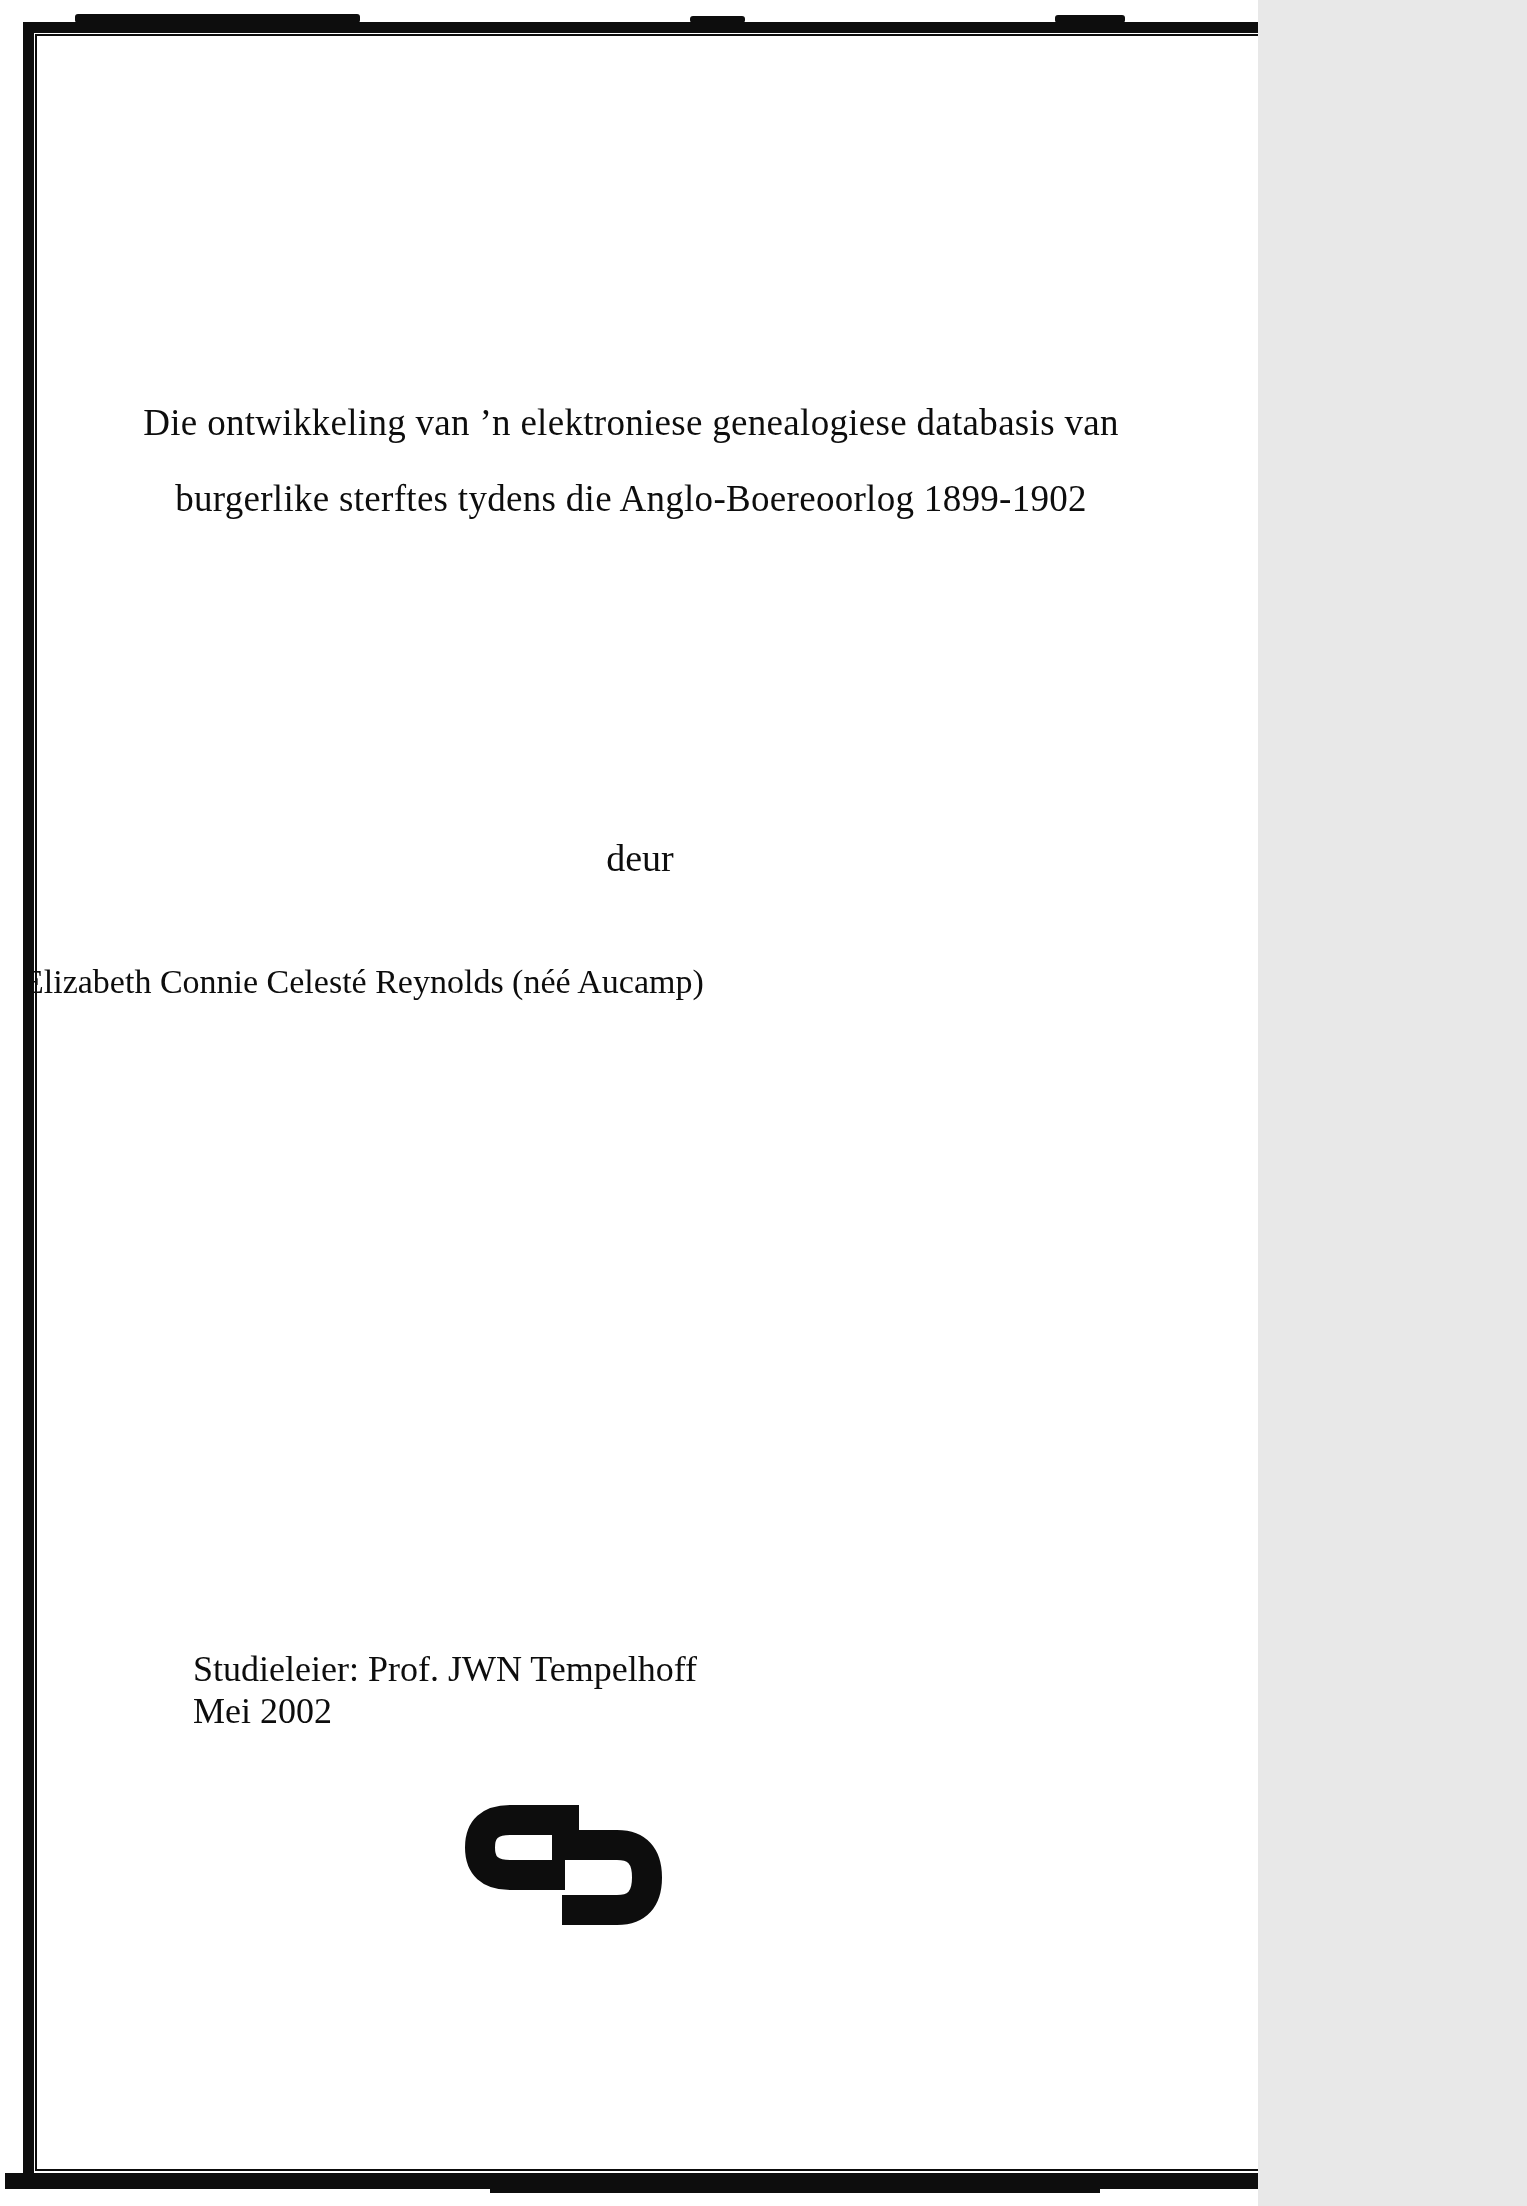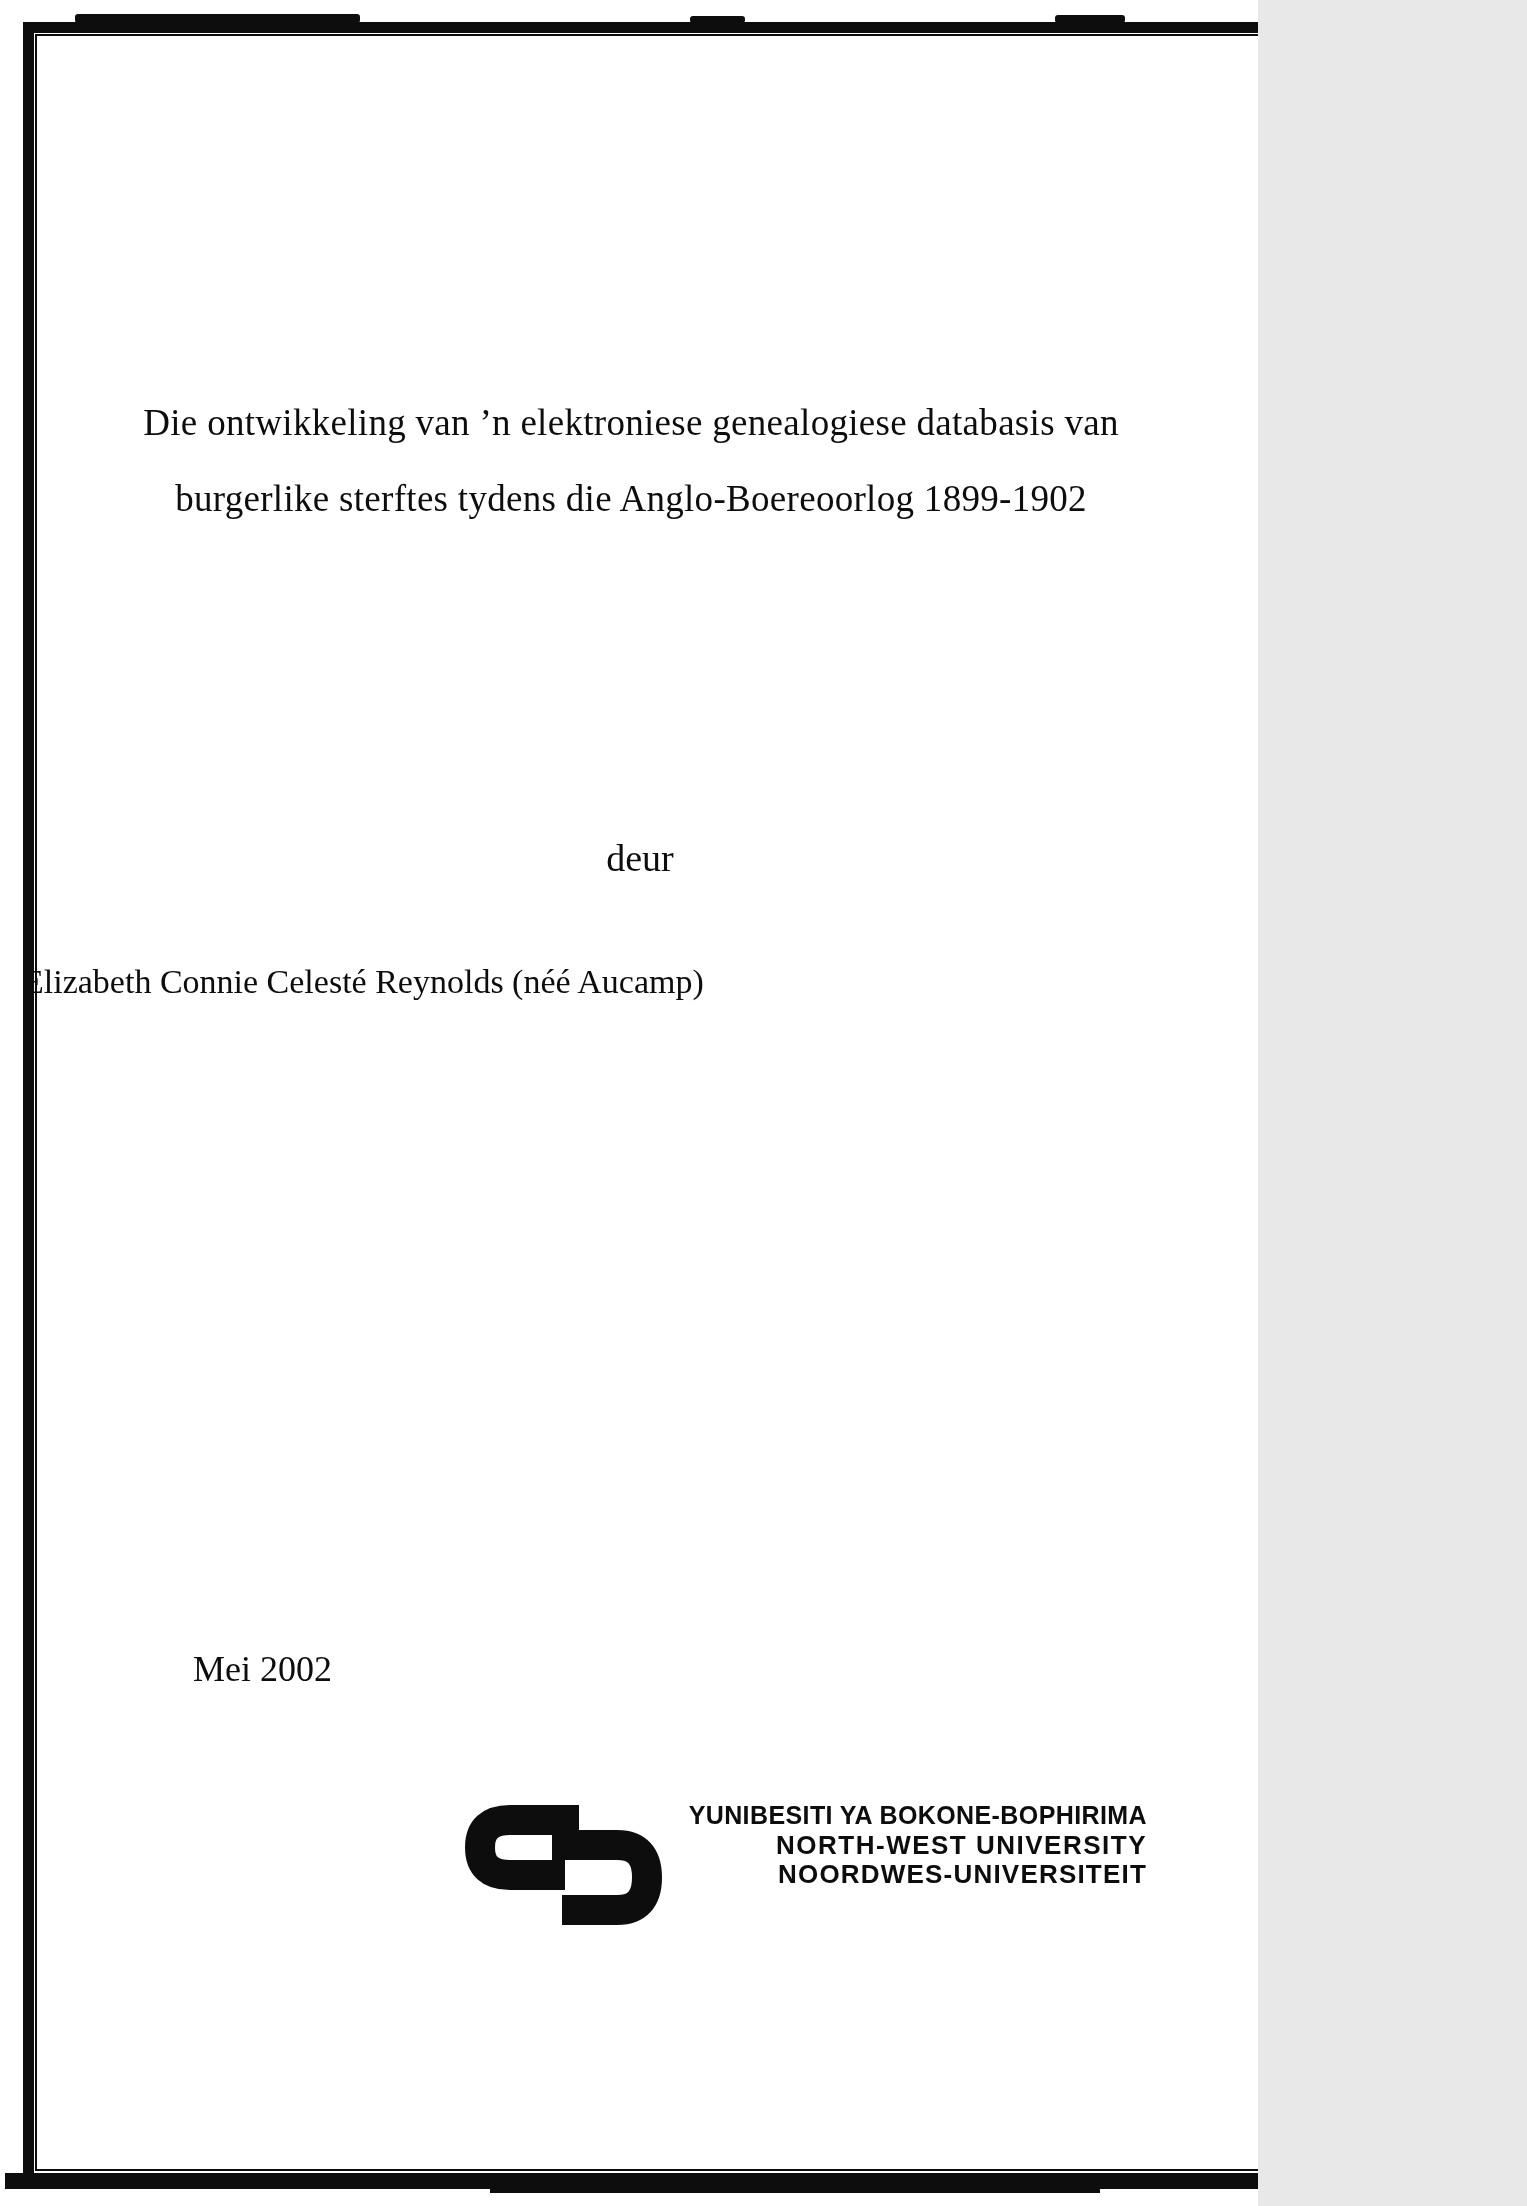--- a/index.html
+++ b/index.html
@@ -129,28 +129,24 @@
     <div>Die ontwikkeling van ’n elektroniese genealogiese databasis van</div>
     <div>burgerlike sterftes tydens die Anglo-Boereoorlog 1899-1902</div>
   </div>
 
   <div class="byline-label">deur</div>
 
   <div class="author-line">Elizabeth Connie Celesté Reynolds (néé Aucamp)</div>
 
 
   <div class="supervisor-block">
+    <div>Studieleier: Prof. JWN Tempelhoff</div>
     <div>Mei 2002</div>
   </div>
 
   <div class="logo-block">
     <svg class="logo-mark" viewBox="0 0 197 125" xmlns="http://www.w3.org/2000/svg" aria-hidden="true">
       <path d="M 114 20 L 45 20 Q 15 20 15 47.5 Q 15 75 45 75 L 100 75" fill="none" stroke="#0d0d0d" stroke-width="30"></path>
       <path d="M 87 45 L 152 45 Q 182 45 182 77.5 Q 182 110 152 110 L 97 110" fill="none" stroke="#0d0d0d" stroke-width="30"></path>
     </svg>
-    <div class="logo-text">
-      <div class="logo-text-line-1">YUNIBESITI YA BOKONE-BOPHIRIMA</div>
-      <div class="logo-text-line-2">NORTH-WEST UNIVERSITY</div>
-      <div class="logo-text-line-3">NOORDWES-UNIVERSITEIT</div>
-    </div>
   </div>
 
 </div>
 
 </body></html>

